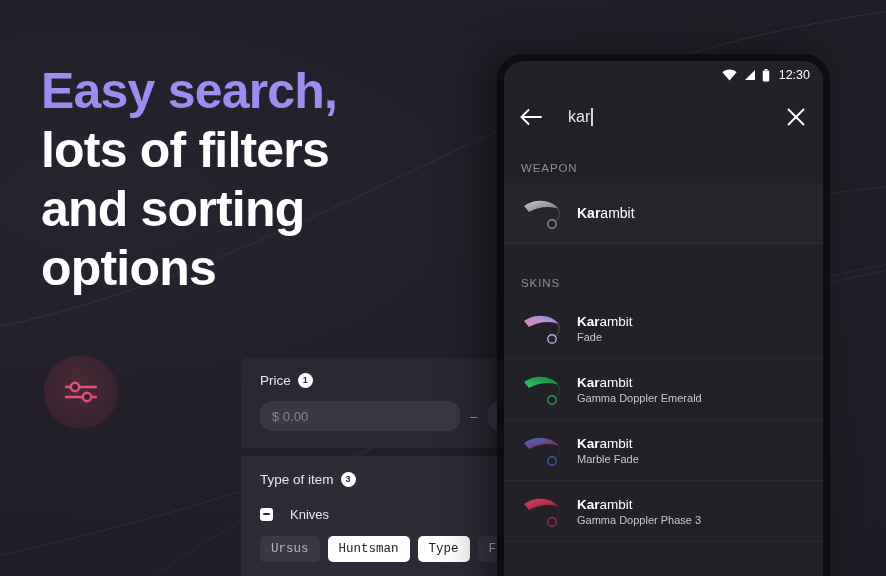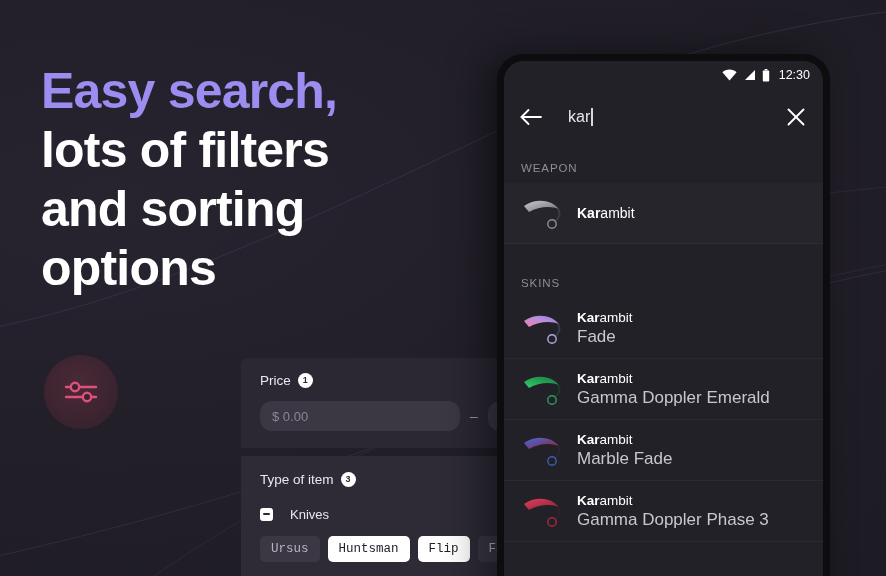--- a/index.html
+++ b/index.html
@@ -255,21 +255,21 @@
   .res-row.plain { background: #222127; border-bottom: 1px solid #2b2a31; }
   .res-thumb {
     width: 56px;
     height: 40px;
     flex: 0 0 56px;
     position: relative;
   }
   .res-text { display: flex; flex-direction: column; gap: 2px; }
   .res-title { font-size: 13.5px; color: #ffffff; }
   .res-title .hl { font-weight: 700; }
-  .res-sub { font-size: 17px; color: #c9c6d1; }
+  .res-sub { font-size: 11px; color: #c9c6d1; }
   .res-single { font-size: 14px; color: #ffffff; }
   .res-single .hl { font-weight: 700; }
 
   .gap-strip { height: 16px; background: #222127; }
 </style>
 </head>
 <body>
 
 <div id="stage">
 
@@ -327,21 +327,21 @@
         <div class="sub-left">
           <span class="cbox indeterminate"></span>
           <span>Knives</span>
         </div>
         <span class="chev"></span>
       </div>
 
       <div class="chips">
         <span class="chip">Ursus</span>
         <span class="chip selected">Huntsman</span>
-        <span class="chip selected">Flip</span>
+        <span class="chip selected">Type</span>
         <span class="chip">Falchion</span>
       </div>
 
     </div>
   </div>
 
   <div class="phone">
     <div class="phone-screen">
 
       <div class="status-bar">

